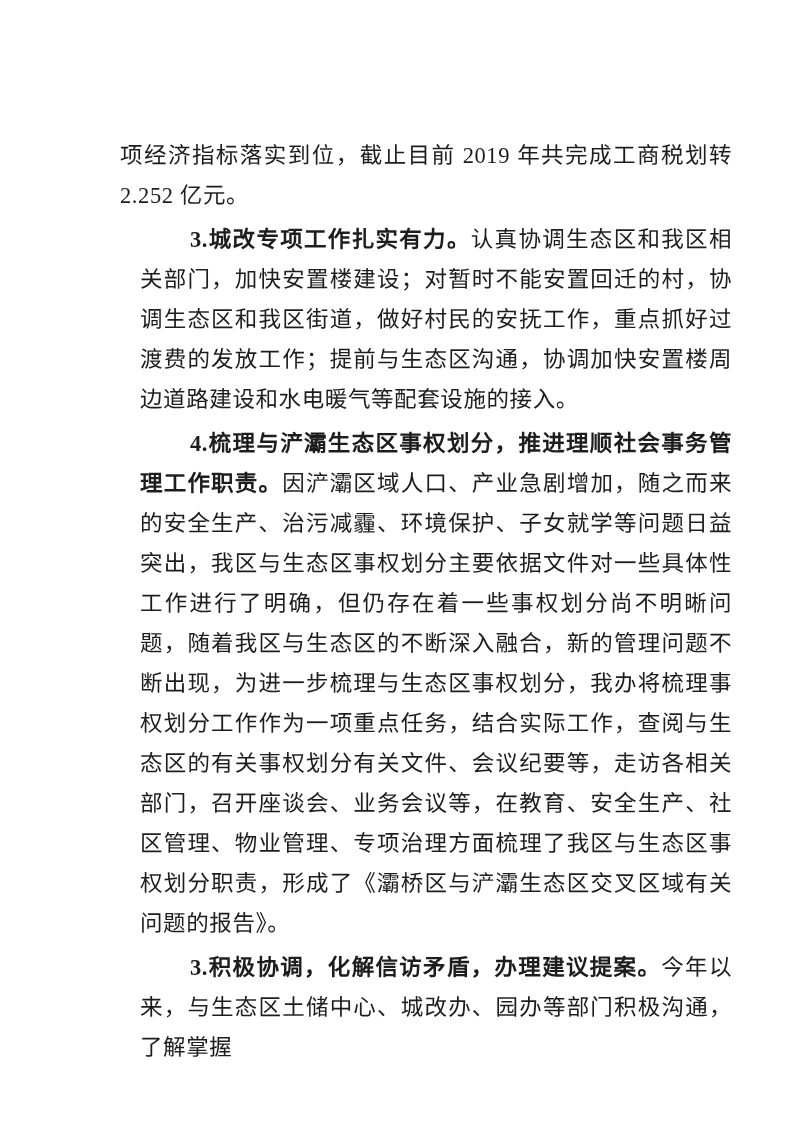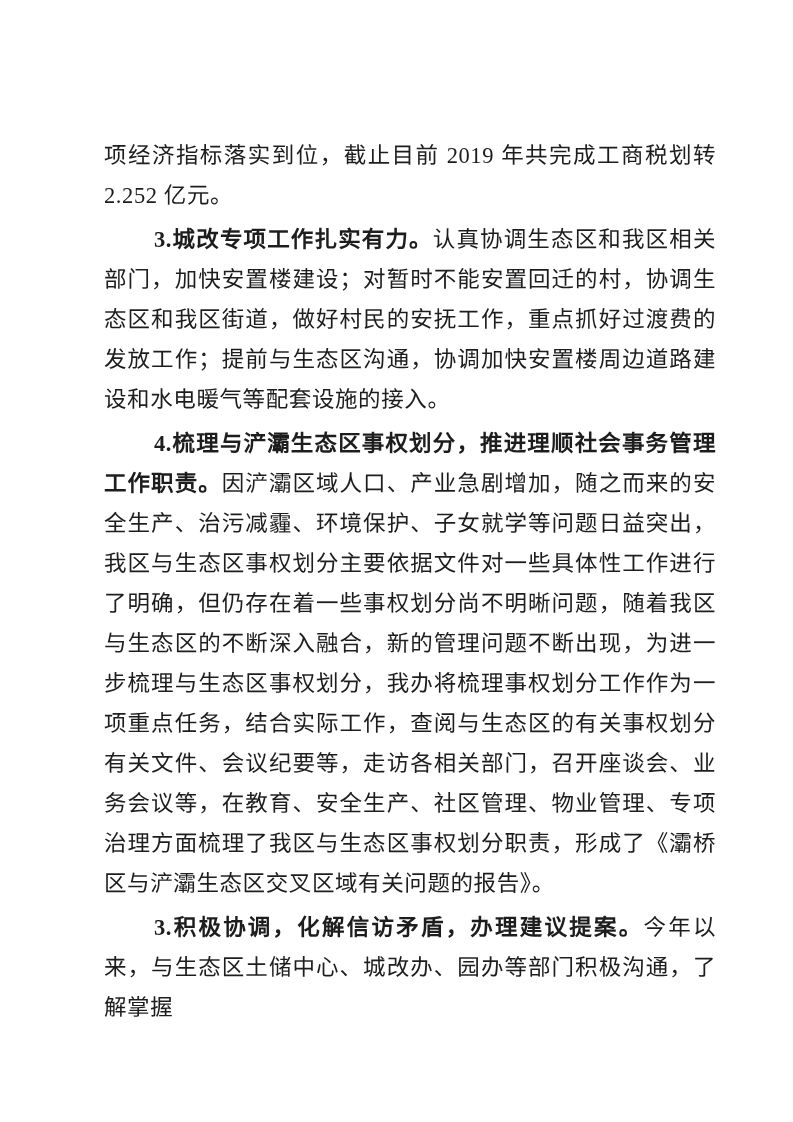--- a/index.html
+++ b/index.html
@@ -10,39 +10,40 @@
   .page {
     position: relative;
     width: 793px;
     height: 1122px;
     background: #ffffff;
     overflow: hidden;
     font-family: "Liberation Serif", "DejaVu Serif", serif;
   }
   .textblock {
     position: absolute;
-    left: 104px;
+    left: 120px;
     top: 136px;
     width: 612px;
   }
   .para {
     margin: 0;
     font-size: 22.5px;
     line-height: 40px;
     letter-spacing: 0.6px;
     color: #1d1d1d;
     text-align: justify;
     text-justify: inter-character;
     word-break: break-all;
   }
   .para + .para {
     margin-top: 4px;
   }
   .para.indent {
     text-indent: 50px;
+    margin-left: 20px;
   }
   .lead {
     font-weight: bold;
   }
 </style>
 </head>
 <body>
 
 <div class="page">
   <div class="textblock">

